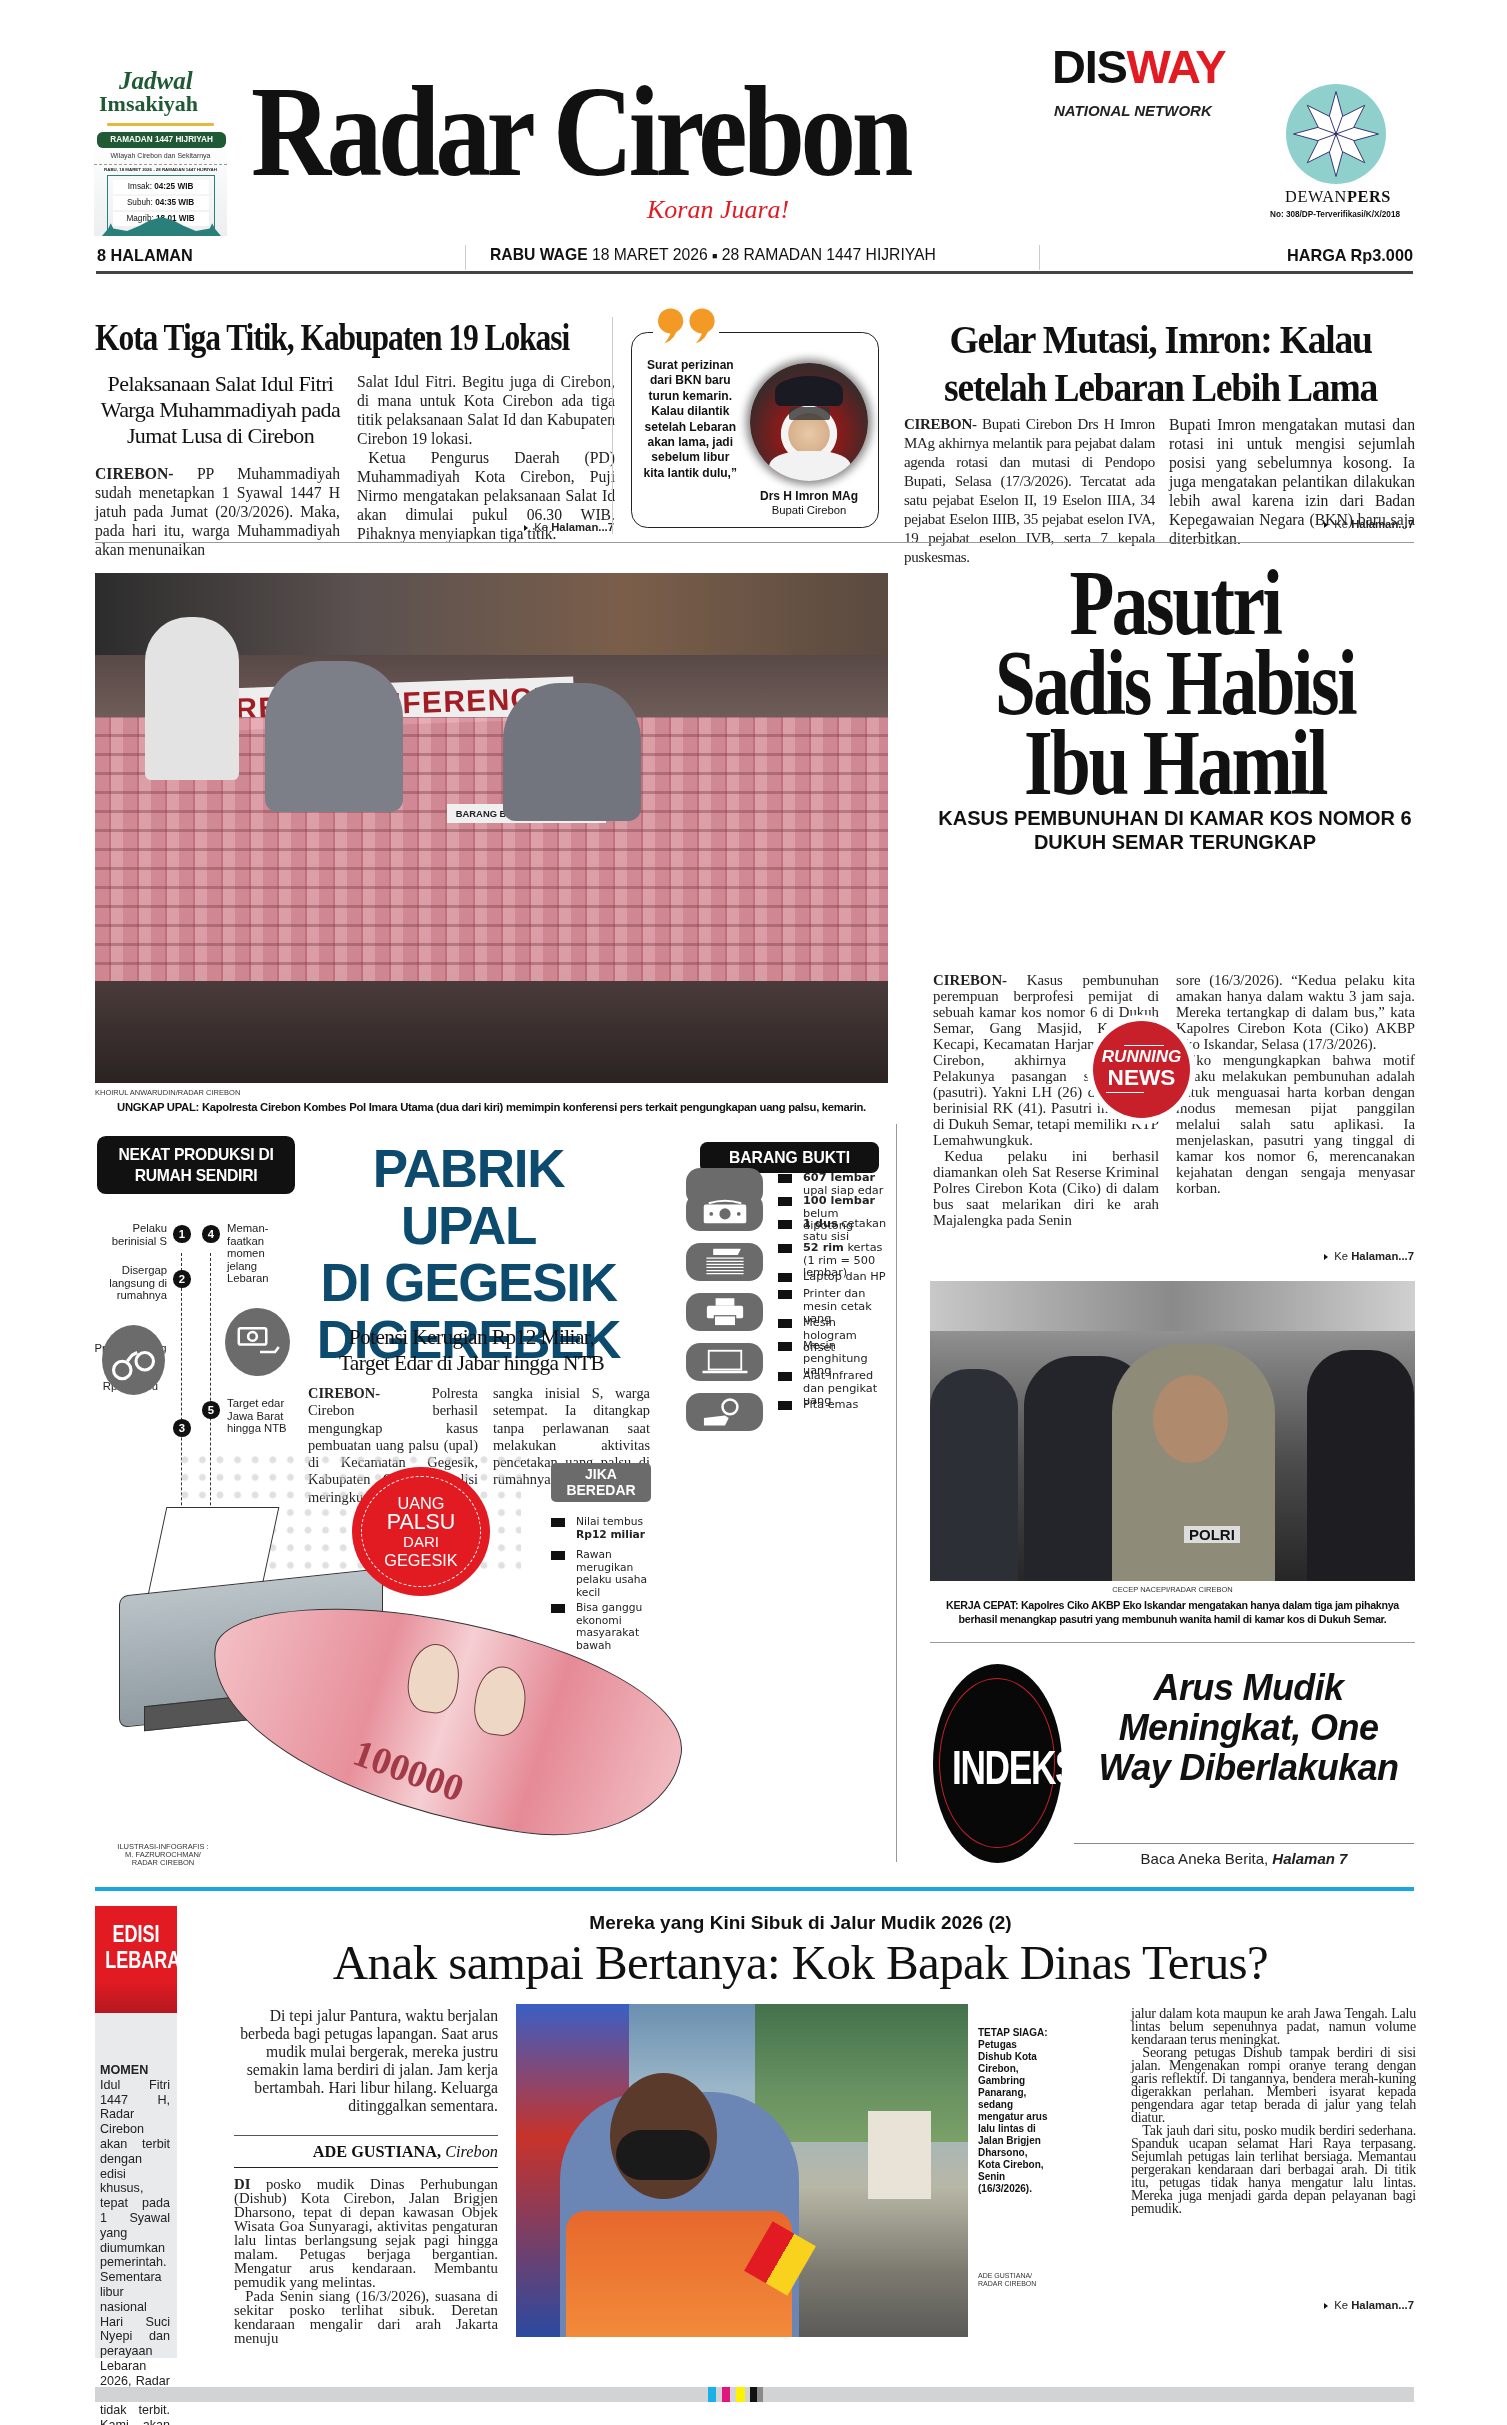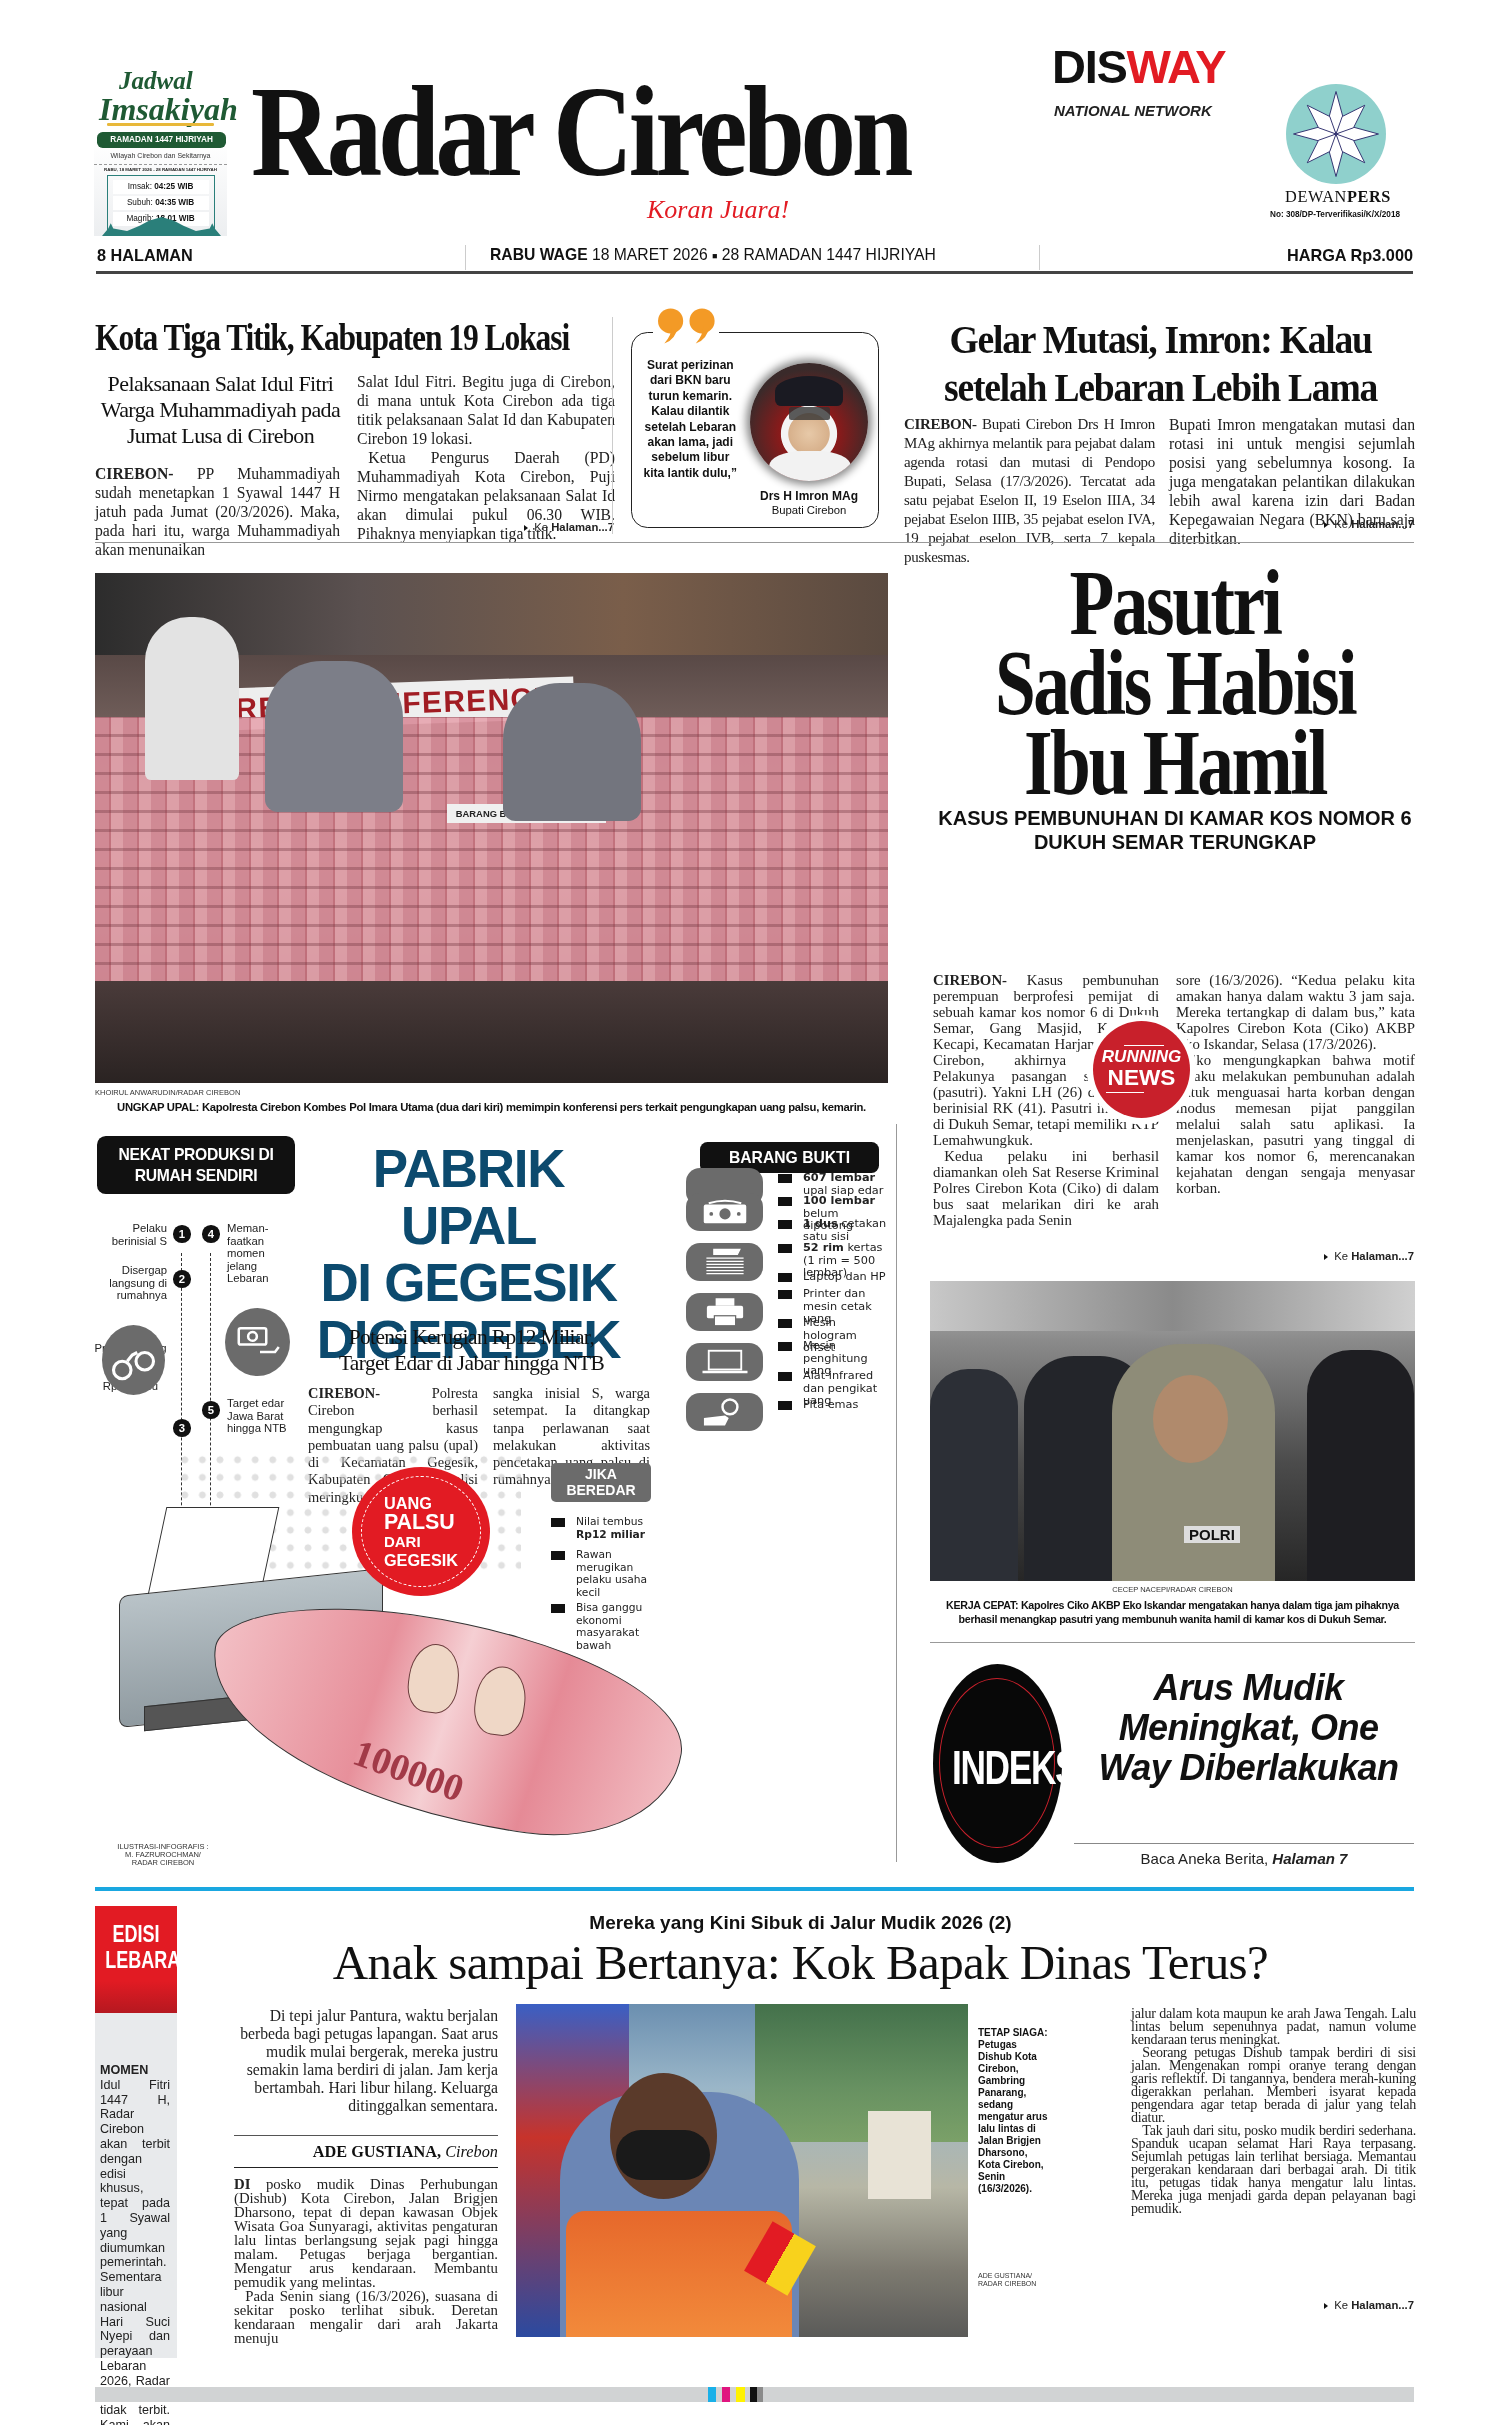--- a/index.html
+++ b/index.html
@@ -24,21 +24,21 @@
 .bb-item:before{content:"";position:absolute;left:0;top:1.9px;width:14px;height:8.8px;background:#111}
 .step-num{position:absolute;width:17.6px;height:17.6px;border-radius:50%;background:#111;color:#fff;font-family:"Liberation Sans",sans-serif;font-weight:bold;font-size:11.3px;display:flex;align-items:center;justify-content:center}
 .step-txt{position:absolute;font-family:"Liberation Sans",sans-serif;font-size:11.3px;line-height:12.6px;color:#222}
 .dash{position:absolute;border-left:1.9px dashed #333;width:0}
 </style>
 </head>
 <body>
 
 <div class="abs" style="left:94px;top:63px;width:133px;height:173px;background:linear-gradient(#fff 0,#fff 45%,#eceef0 100%)">
   <div class="abs serif" style="left:25px;top:3.8px;font-size:25px;font-style:italic;font-weight:bold;color:#1f5a34">Jadwal</div>
-  <div class="abs serif" style="left:5px;top:28px;font-size:32px;font-style:italic;font-weight:bold;color:#1f5a34">Imsakiyah</div>
+  <div class="abs serif" style="left:5px;top:28px;font-size:22px;font-weight:bold;color:#1f5a34">Imsakiyah</div>
   <div class="abs" style="left:12.6px;top:60px;width:107px;height:2.5px;background:#e8b83a;border-radius:1.3px"></div>
   <div class="abs sans" style="left:3.1px;top:69px;width:129px;height:16.3px;background:#1f5a34;color:#fff;border-radius:5.7px;font-size:8.2px;font-weight:bold;text-align:center;line-height:16.3px">RAMADAN 1447 HIJRIYAH</div>
   <div class="abs sans" style="left:0;top:89px;width:133px;text-align:center;font-size:7px;color:#333">Wilayah Cirebon dan Sekitarnya</div>
   <div class="abs sans" style="left:0;top:101px;width:133px;text-align:center;font-size:4.4px;font-weight:bold;color:#222;border-top:0.6px dashed #999;padding-top:1.9px">RABU, 18 MARET 2026 - 28 RAMADAN 1447 HIJRIYAH</div>
   <div class="abs" style="left:12.6px;top:112px;width:108px;height:58px;border:1.3px solid #2a7f7a;border-bottom:none">
     <div class="sans" style="margin:3.8px 5px 0;background:#fff;font-size:8.2px;text-align:center;height:14px;line-height:14px"><span>Imsak:</span> <b>04:25 WIB</b></div>
     <div class="sans" style="margin:1.9px 5px 0;background:#fff;font-size:8.2px;text-align:center;height:14px;line-height:14px"><span>Subuh:</span> <b>04:35 WIB</b></div>
     <div class="sans" style="margin:1.9px 5px 0;background:#fff;font-size:8.2px;text-align:center;height:14px;line-height:14px"><span>Magrib:</span> <b>18.01 WIB</b></div>
   </div>
   <svg class="abs" style="left:7.5px;top:154px" width="119" height="19" viewBox="0 0 190 30">
@@ -200,21 +200,21 @@
   <div class="abs" style="left:25px;top:188px;width:214px;height:25px;background:#555;border:1.9px solid #333;transform:skewY(-6deg)"></div>
 </div>
 <div class="abs" style="left:207px;top:1620px;width:477px;height:201px;background:linear-gradient(100deg,#f3c1c6 0%,#e7909b 35%,#f5cfd3 50%,#e58a96 70%,#f3c1c6 100%);border:1.9px solid #333;border-radius:40% 60% 30% 70%/30% 50% 50% 70%;transform:rotate(8deg);overflow:hidden">
   <div class="abs serif" style="left:151px;top:132px;font-size:38px;font-weight:bold;color:#a23a48;transform:rotate(12deg)">100000</div>
   <div class="abs" style="left:195px;top:25px;width:50px;height:69px;border-radius:50% 50% 40% 40%;background:#efd7c6;border:1.3px solid #6b3d3d"></div>
   <div class="abs" style="left:264px;top:38px;width:50px;height:69px;border-radius:50% 50% 40% 40%;background:#efd7c6;border:1.3px solid #6b3d3d"></div>
 </div>
 
 <div class="abs" style="left:352px;top:1467px;width:138px;height:129px;border-radius:50%;background:#e21b23;display:flex;align-items:center;justify-content:center">
   <div style="position:absolute;left:8.8px;top:8.8px;right:8.8px;bottom:8.8px;border:1.9px dashed #fff;border-radius:50%"></div>
-  <div class="sans" style="text-align:left;color:#fff;font-weight:bold;line-height:19px">
+  <div class="sans" style="text-align:center;color:#fff;font-weight:normal;line-height:19px">
     <div style="font-size:16.3px">UANG</div>
     <div style="font-size:21.4px">PALSU</div>
     <div style="font-size:15px">DARI</div>
     <div style="font-size:16.3px">GEGESIK</div>
   </div>
 </div>
 
 <div class="abs sans" style="left:551px;top:1463px;width:100px;height:39px;background:#6b6b6b;color:#fff;border-radius:5px;text-align:center;font-weight:bold;font-size:14px;line-height:16.3px;padding:3.1px 12.6px">JIKA BEREDAR</div>
 <div class="bb-item" style="left:551px;top:1516px;width:107px;font-size:10.7px"><span>Nilai tembus</span><br><b>Rp12 miliar</b></div>
 <div class="bb-item" style="left:551px;top:1549px;width:97px;font-size:10.7px">Rawan merugikan pelaku usaha kecil</div>

